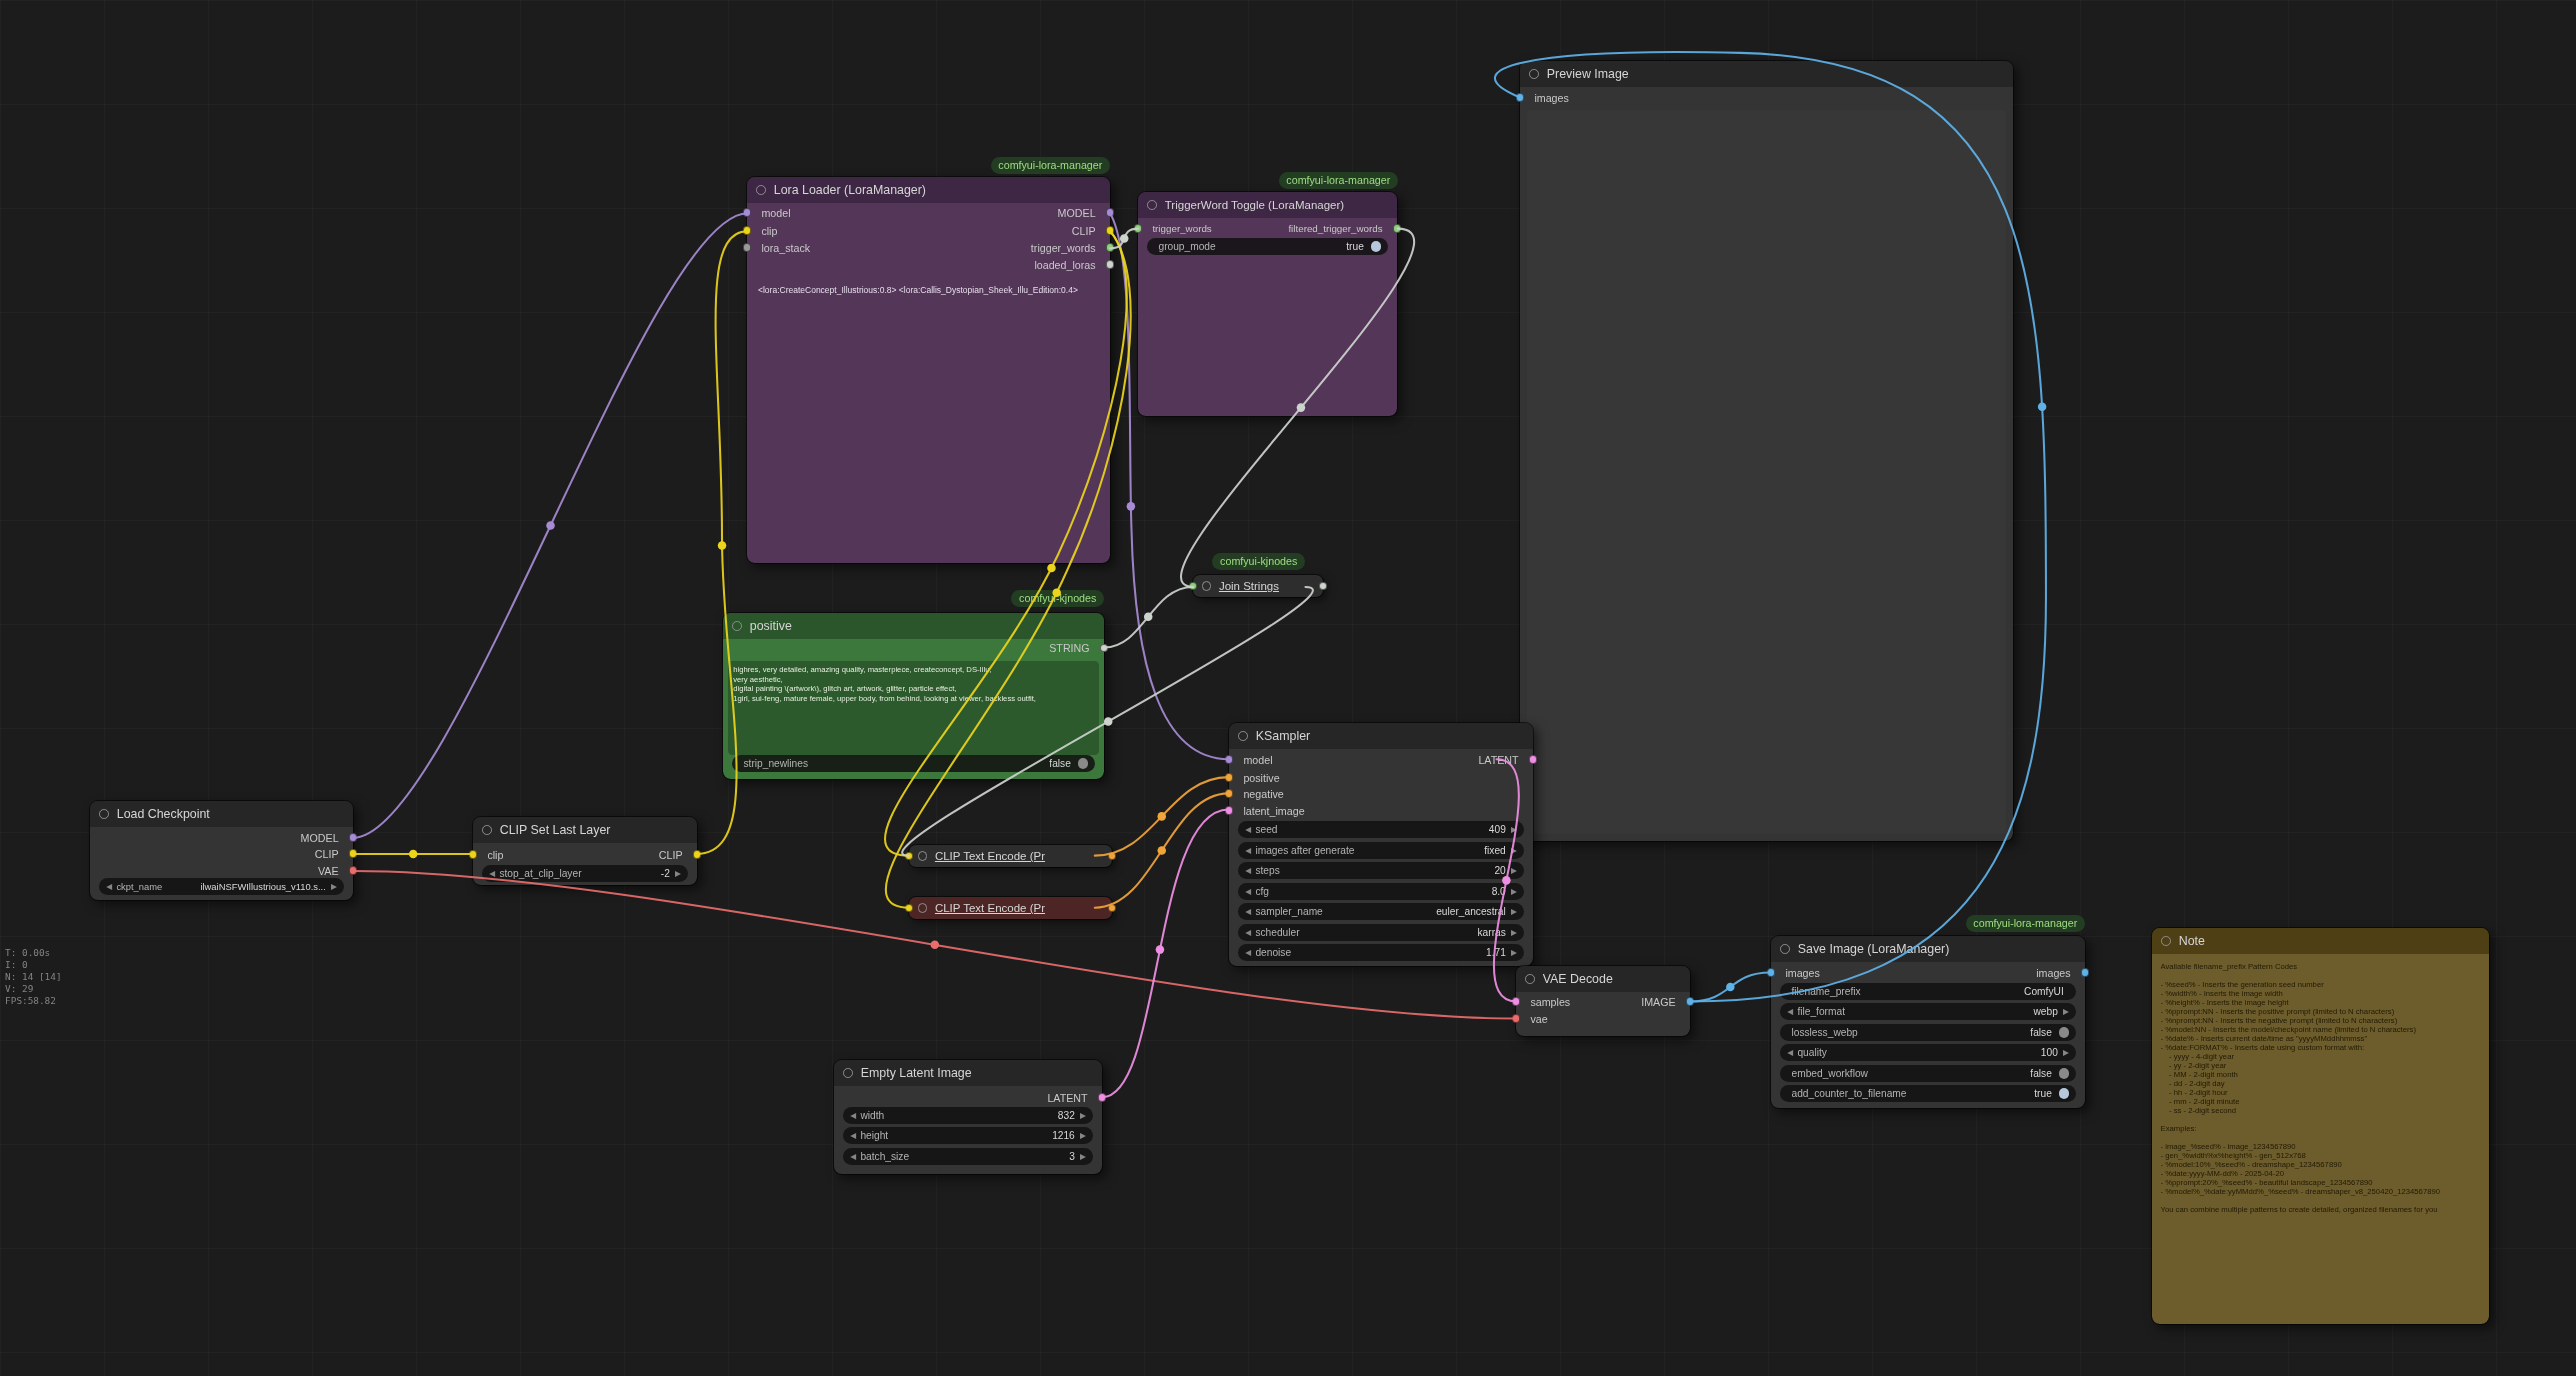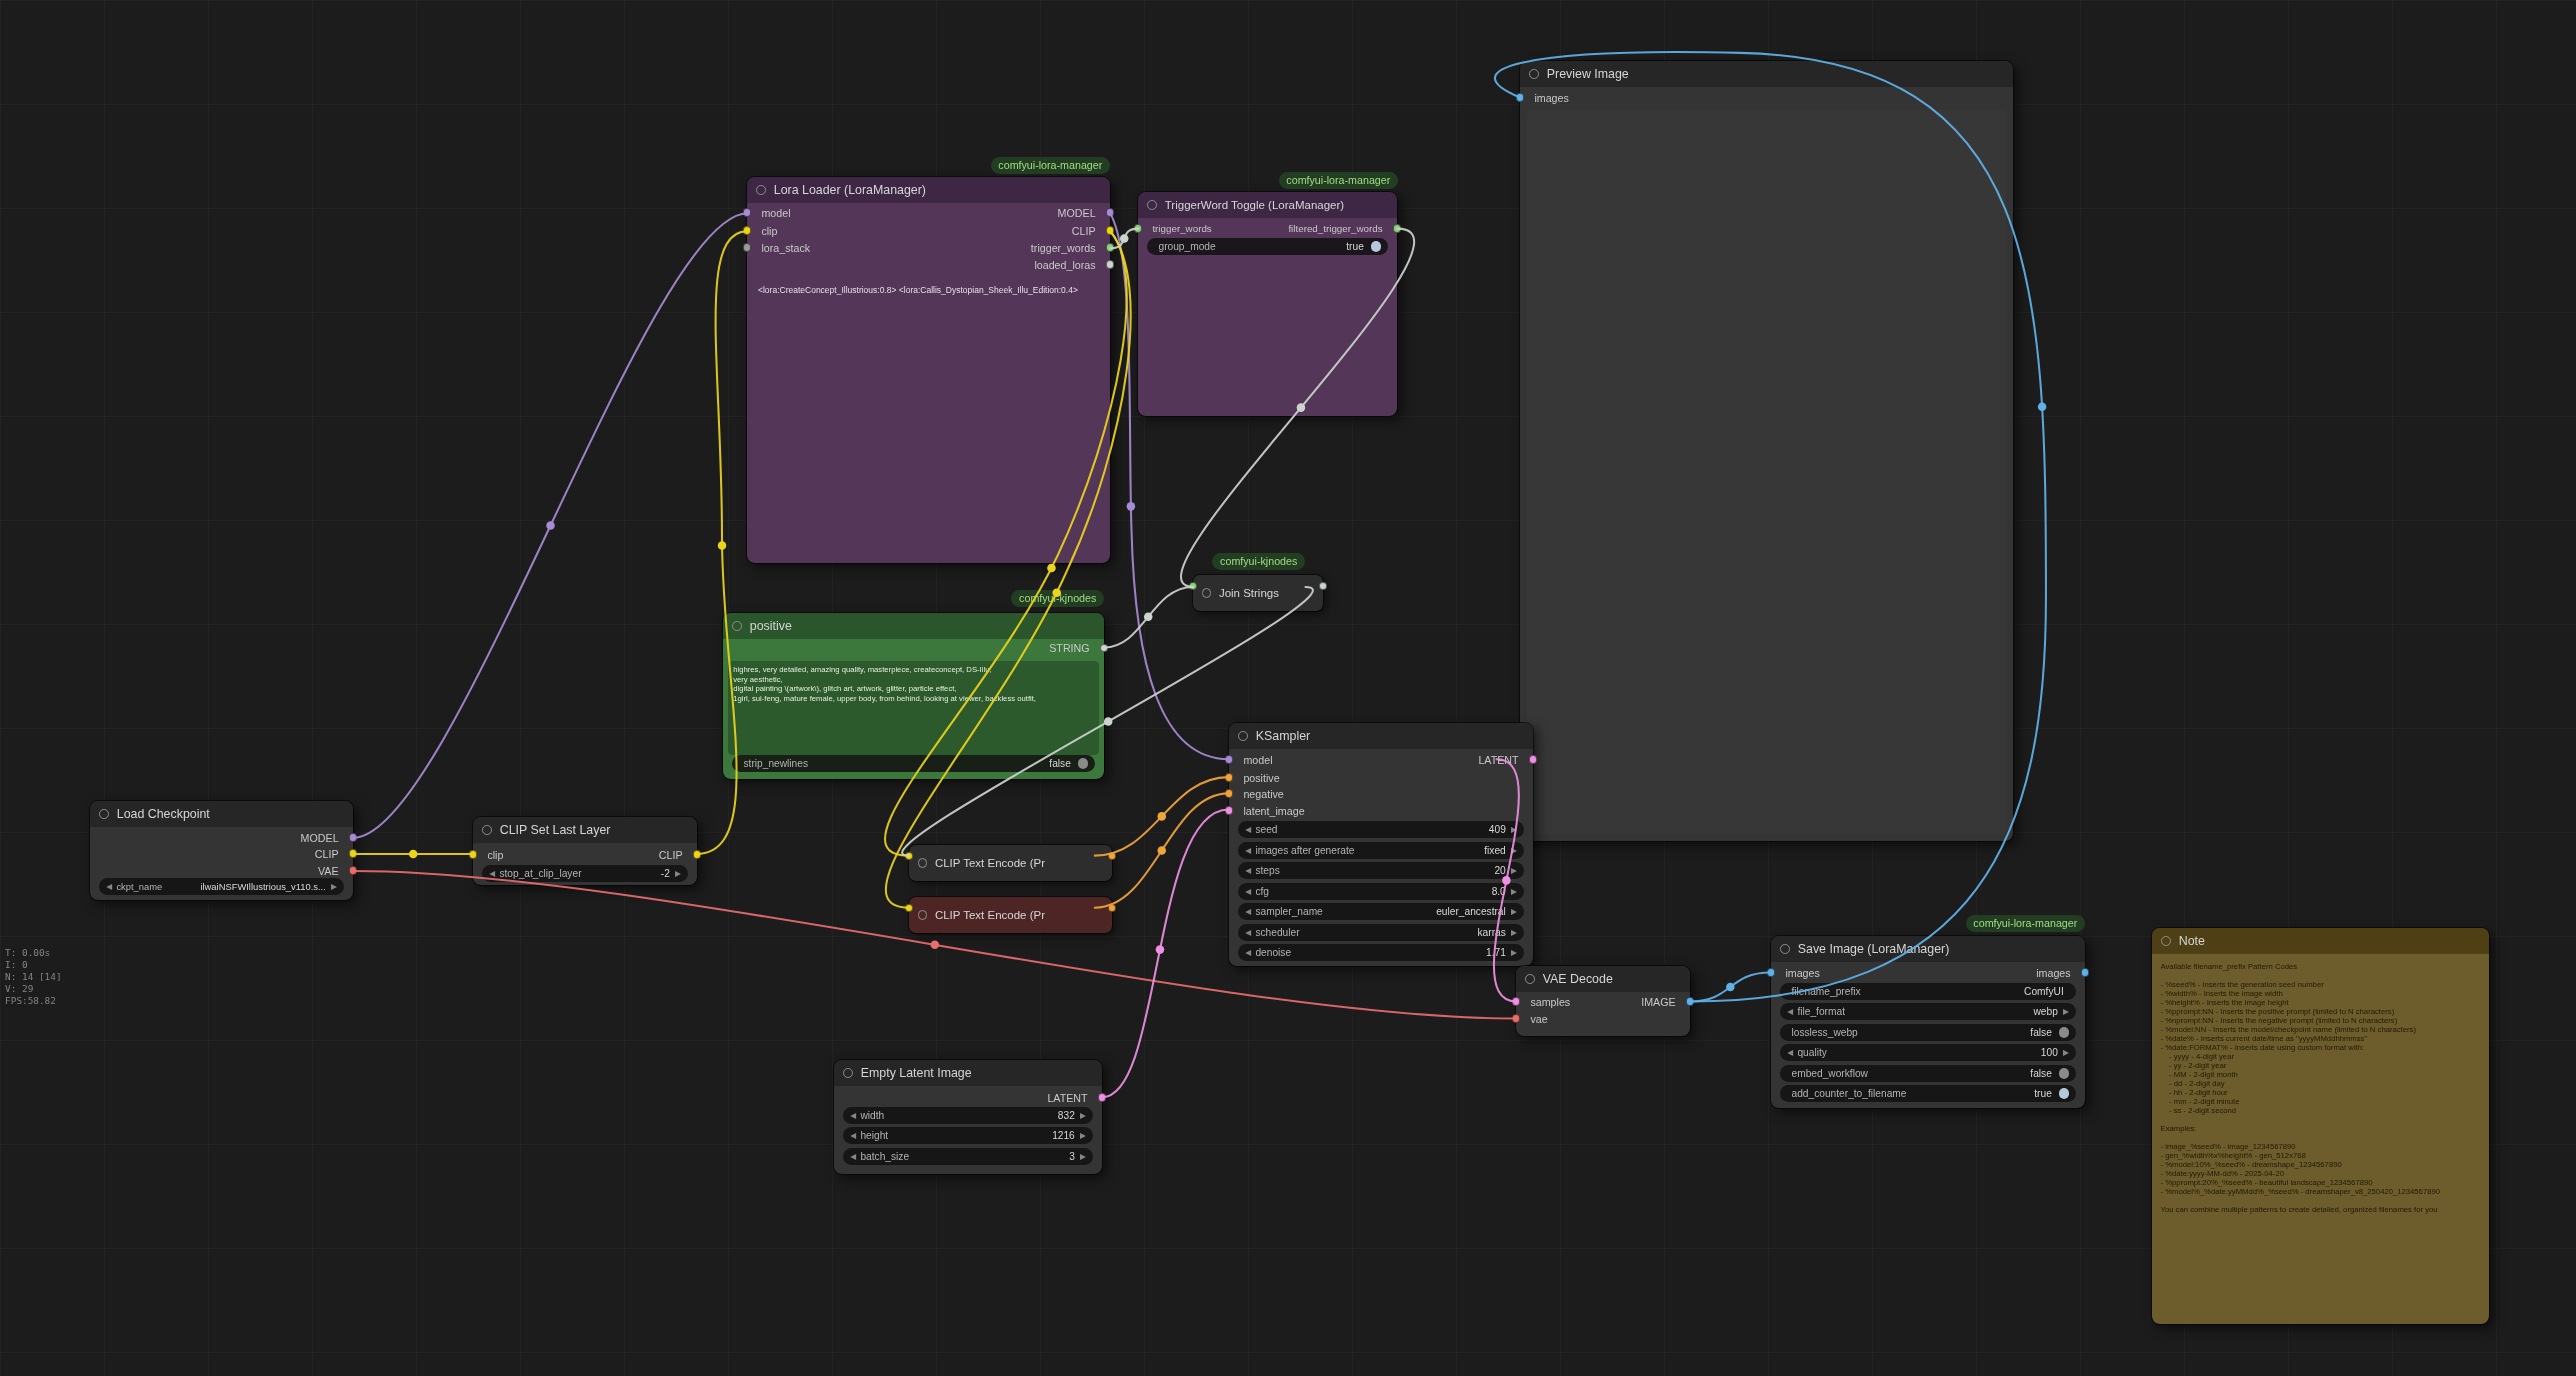--- a/index.html
+++ b/index.html
@@ -35,22 +35,22 @@
   .widget .wval{margin-left:auto;margin-right:5.1px;color:#d8d8d8;}
   .widget .arrow{color:#868686;font-size:7.7px;flex:0 0 auto;}
   .knob{flex:0 0 auto;width:10.2px;height:10.2px;border-radius:50%;background:#8a8a8a;margin-left:1.7px;}
   .knob.on{background:#b7c7dc;}
   .textarea{position:absolute;background:rgba(0,0,0,.25);border-radius:4.3px;color:#e4efdd;
     font-size:7.7px;line-height:9.4px;padding:4.3px 5.1px;white-space:pre-wrap;overflow:hidden;margin:0;font-family:"Liberation Sans",sans-serif;}
   .loratext{position:absolute;left:11px;right:6.8px;font-size:8.5px;color:#e8deec;white-space:nowrap;overflow:hidden;}
   .notetext{position:absolute;left:8.5px;right:6.8px;top:34px;bottom:5.1px;margin:0;color:#221b04;
     font-size:7.7px;line-height:9px;white-space:pre-wrap;overflow:hidden;font-family:"Liberation Sans",sans-serif;}
   
-  .cnode{position:absolute;height:36px;border-radius:6.8px;background:#2d2d2d;display:flex;align-items:center;
-    padding:0 8.5px;font-size:11.5px;color:#d6d6d6;box-shadow:3.4px 3.4px 8.5px rgba(0,0,0,.5);outline:0.9px solid rgba(0,0,0,.55);white-space:nowrap;}
+  .cnode{position:absolute;height:22px;border-radius:6.8px;background:#2d2d2d;display:flex;align-items:center;
+    padding:0 8.5px;font-size:11.5px;color:#d6d6d6;box-shadow:3.4px 3.4px 8.5px rgba(0,0,0,.5);outline:0.9px solid rgba(0,0,0,.55);white-space:nowrap;text-decoration:underline;}
   .cnode.maroon{background:#4e2525;}
   .cnode .dot{position:absolute;top:6.8px;}
   .cnode .dot.din{left:-4.3px;}
   .cnode .dot.dout{right:-4.3px;}
   .badge{position:absolute;height:17px;line-height:17px;padding:0 7.7px;border-radius:8.5px;
     background:#223d22;color:#9fdc82;font-size:10.7px;white-space:nowrap;}
   .stats{position:absolute;left:5.1px;top:947px;font-family:"DejaVu Sans Mono",monospace;
     font-size:9.4px;line-height:12px;color:#838383;}
   
   .c-model{background:#a78bd4}.c-clip{background:#ecd41c}.c-vae{background:#e96d6d}

